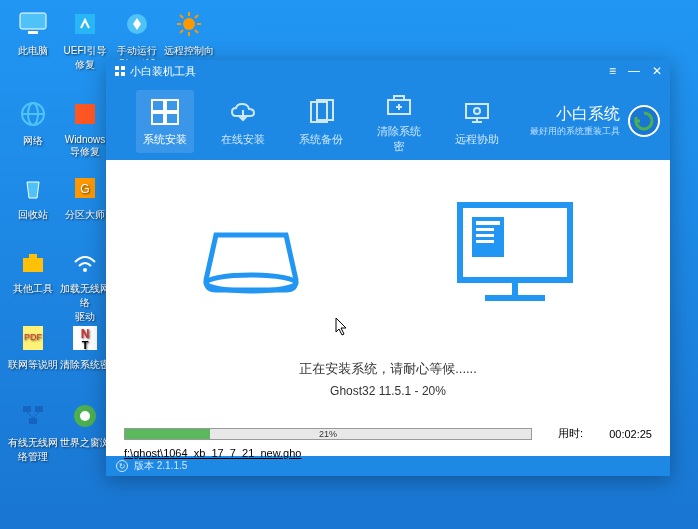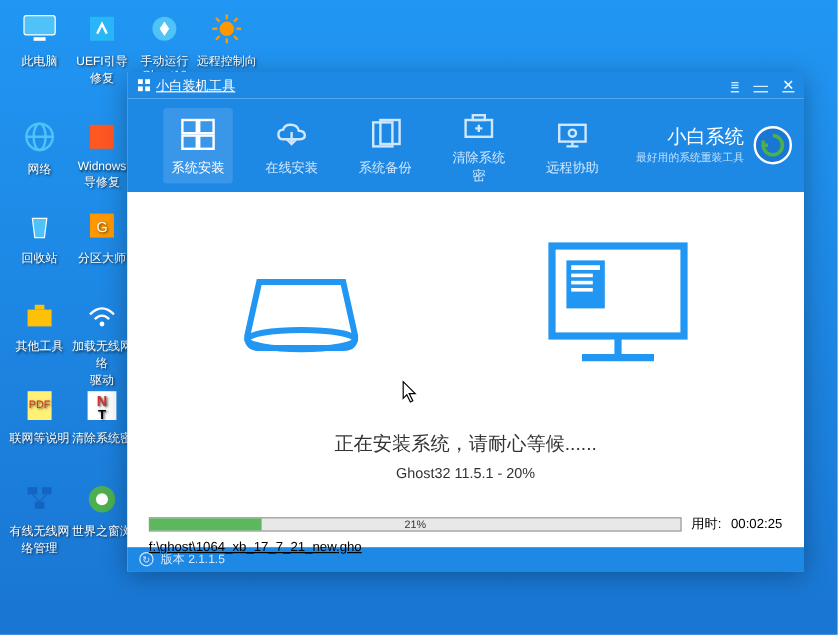--- a/index.html
+++ b/index.html
@@ -31,21 +31,20 @@
   box-shadow: 0 4px 20px rgba(0,0,0,0.3);
 }
 .titlebar {
   height: 22px;
   background: #1e88e5;
   display: flex;
   align-items: center;
   padding: 0 8px;
   color: #fff;
   font-size: 11px;
-  text-decoration: underline;
 }
 .titlebar .title { flex: 1; display: flex; align-items: center; gap: 4px; }
 .win-controls { display: flex; gap: 12px; font-size: 12px; }
 .win-controls span { cursor: pointer; }
 .toolbar {
   height: 78px;
   background: #1e88e5;
   display: flex;
   align-items: center;
   padding: 0 10px;
@@ -92,34 +91,34 @@
   position: relative;
 }
 .graphics {
   display: flex;
   justify-content: space-around;
   align-items: center;
   height: 150px;
 }
 .status-text {
   text-align: center;
-  font-size: 16px;
+  font-size: 13px;
   color: #333;
   margin-top: 30px;
 }
 .sub-text {
   text-align: center;
   font-size: 12px;
   color: #333;
   margin-top: 6px;
 }
 .progress-row {
   display: flex;
   align-items: center;
-  gap: 8px;
+  gap: 26px;
   margin-top: 28px;
   font-size: 11px;
 }
 .progress-bar {
   flex: 1;
   height: 12px;
   border: 1px solid #999;
   background: #e8e8e8;
   position: relative;
 }

